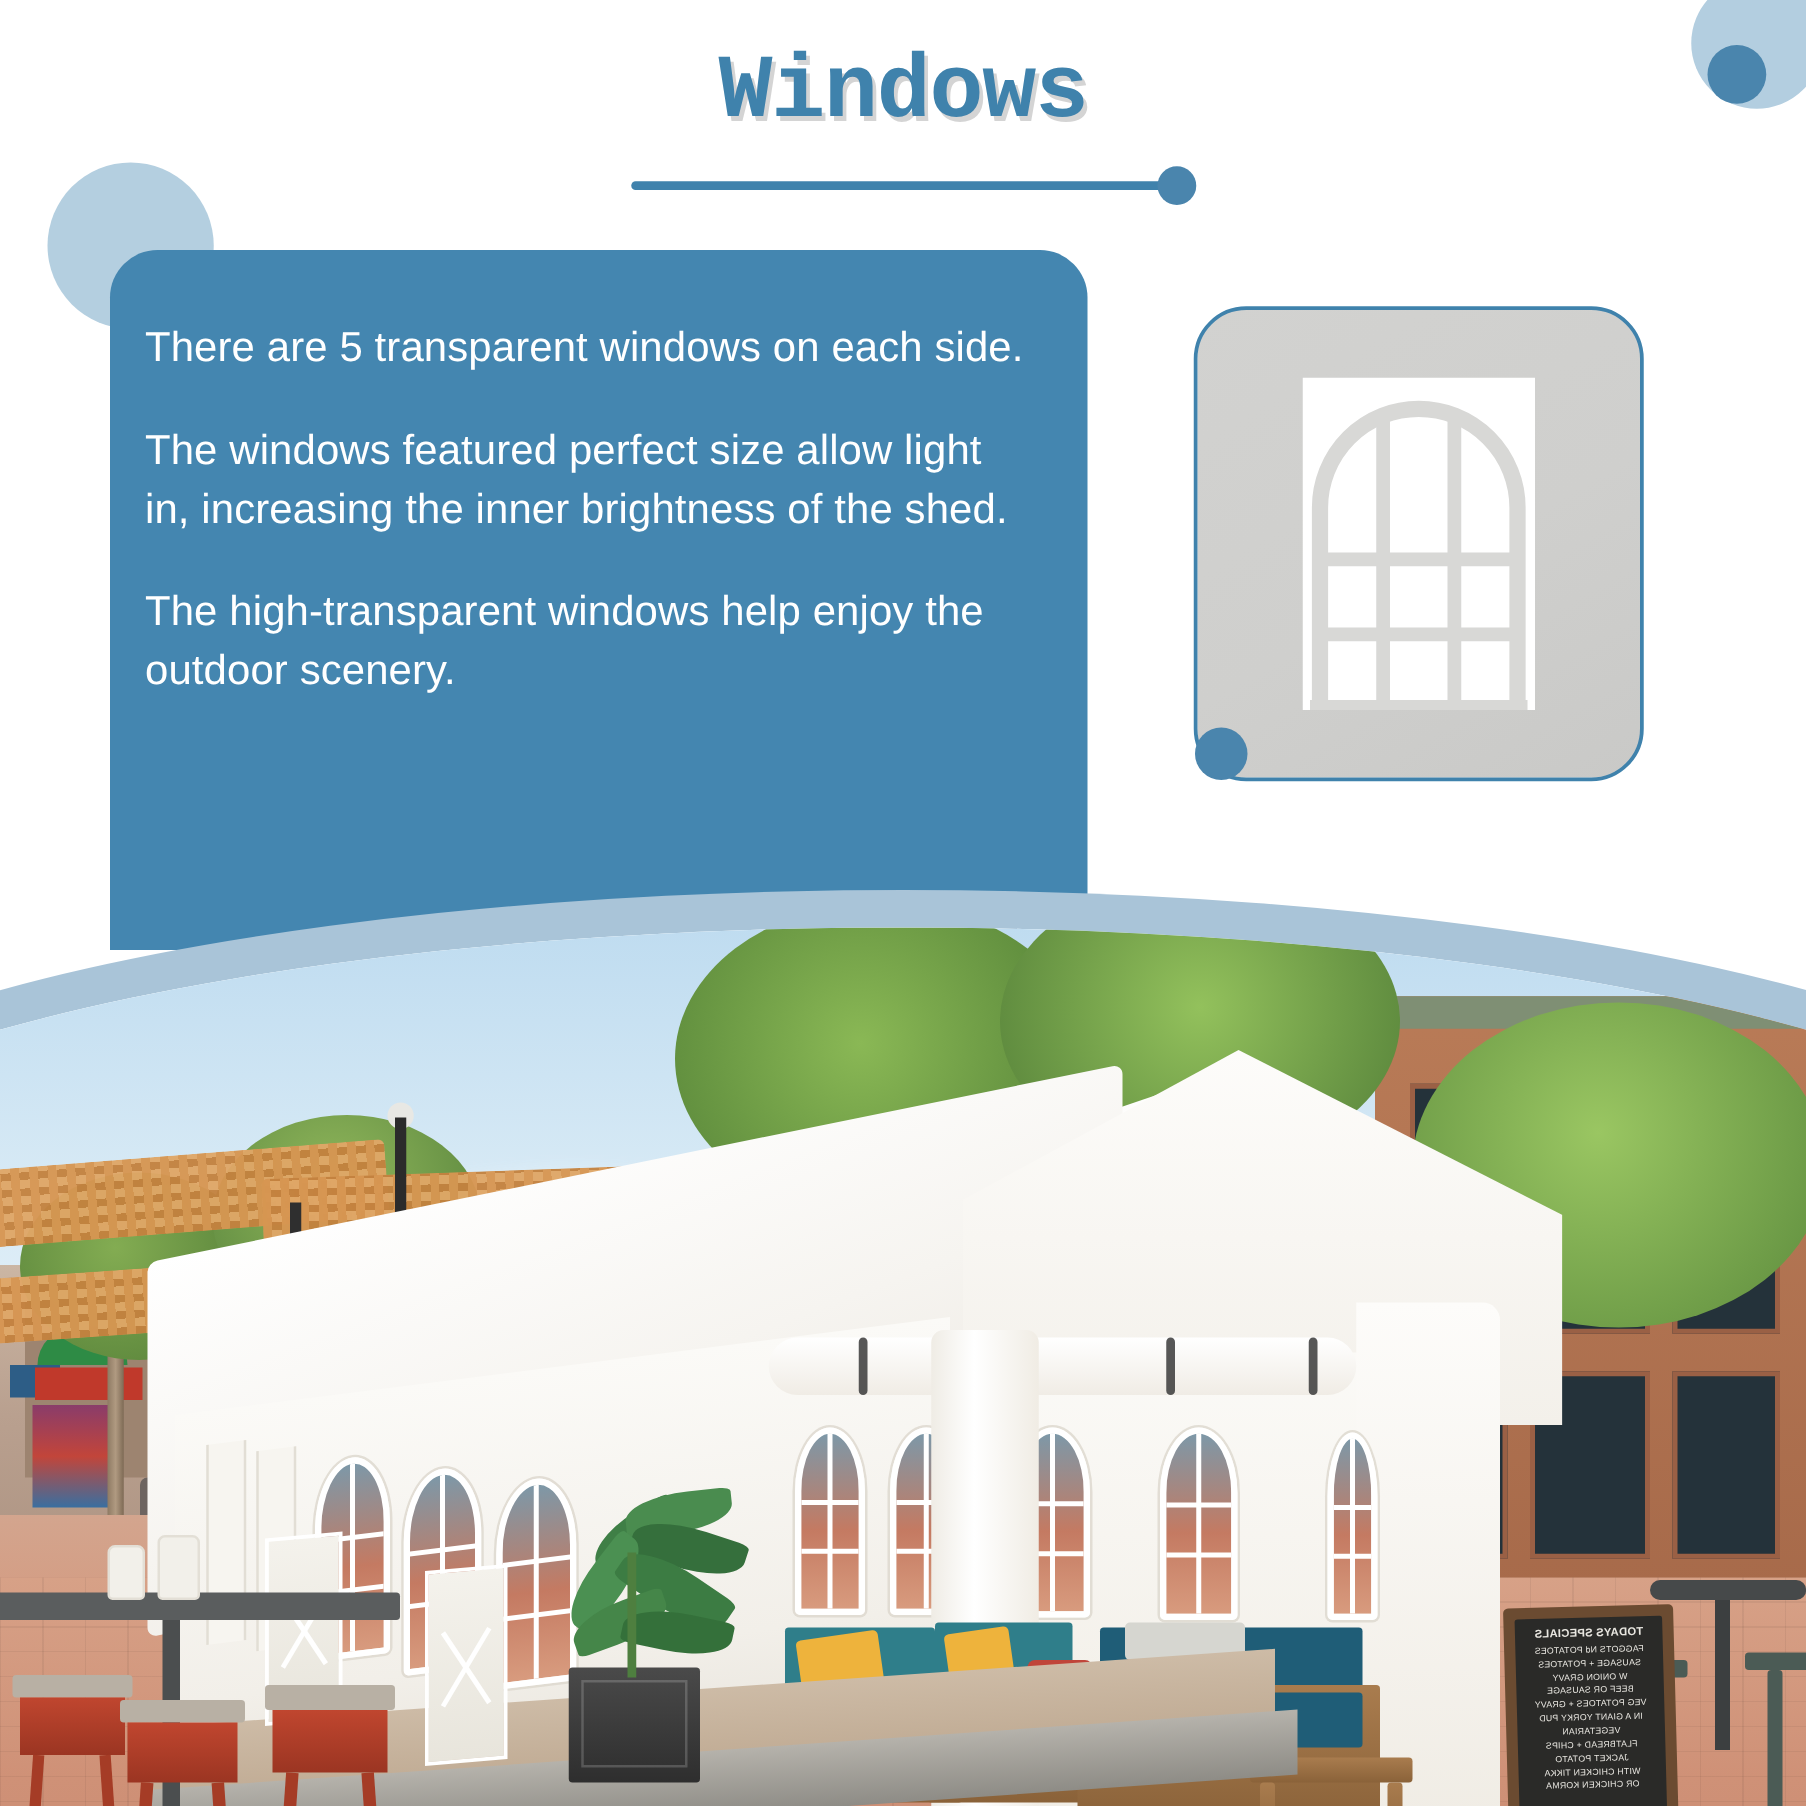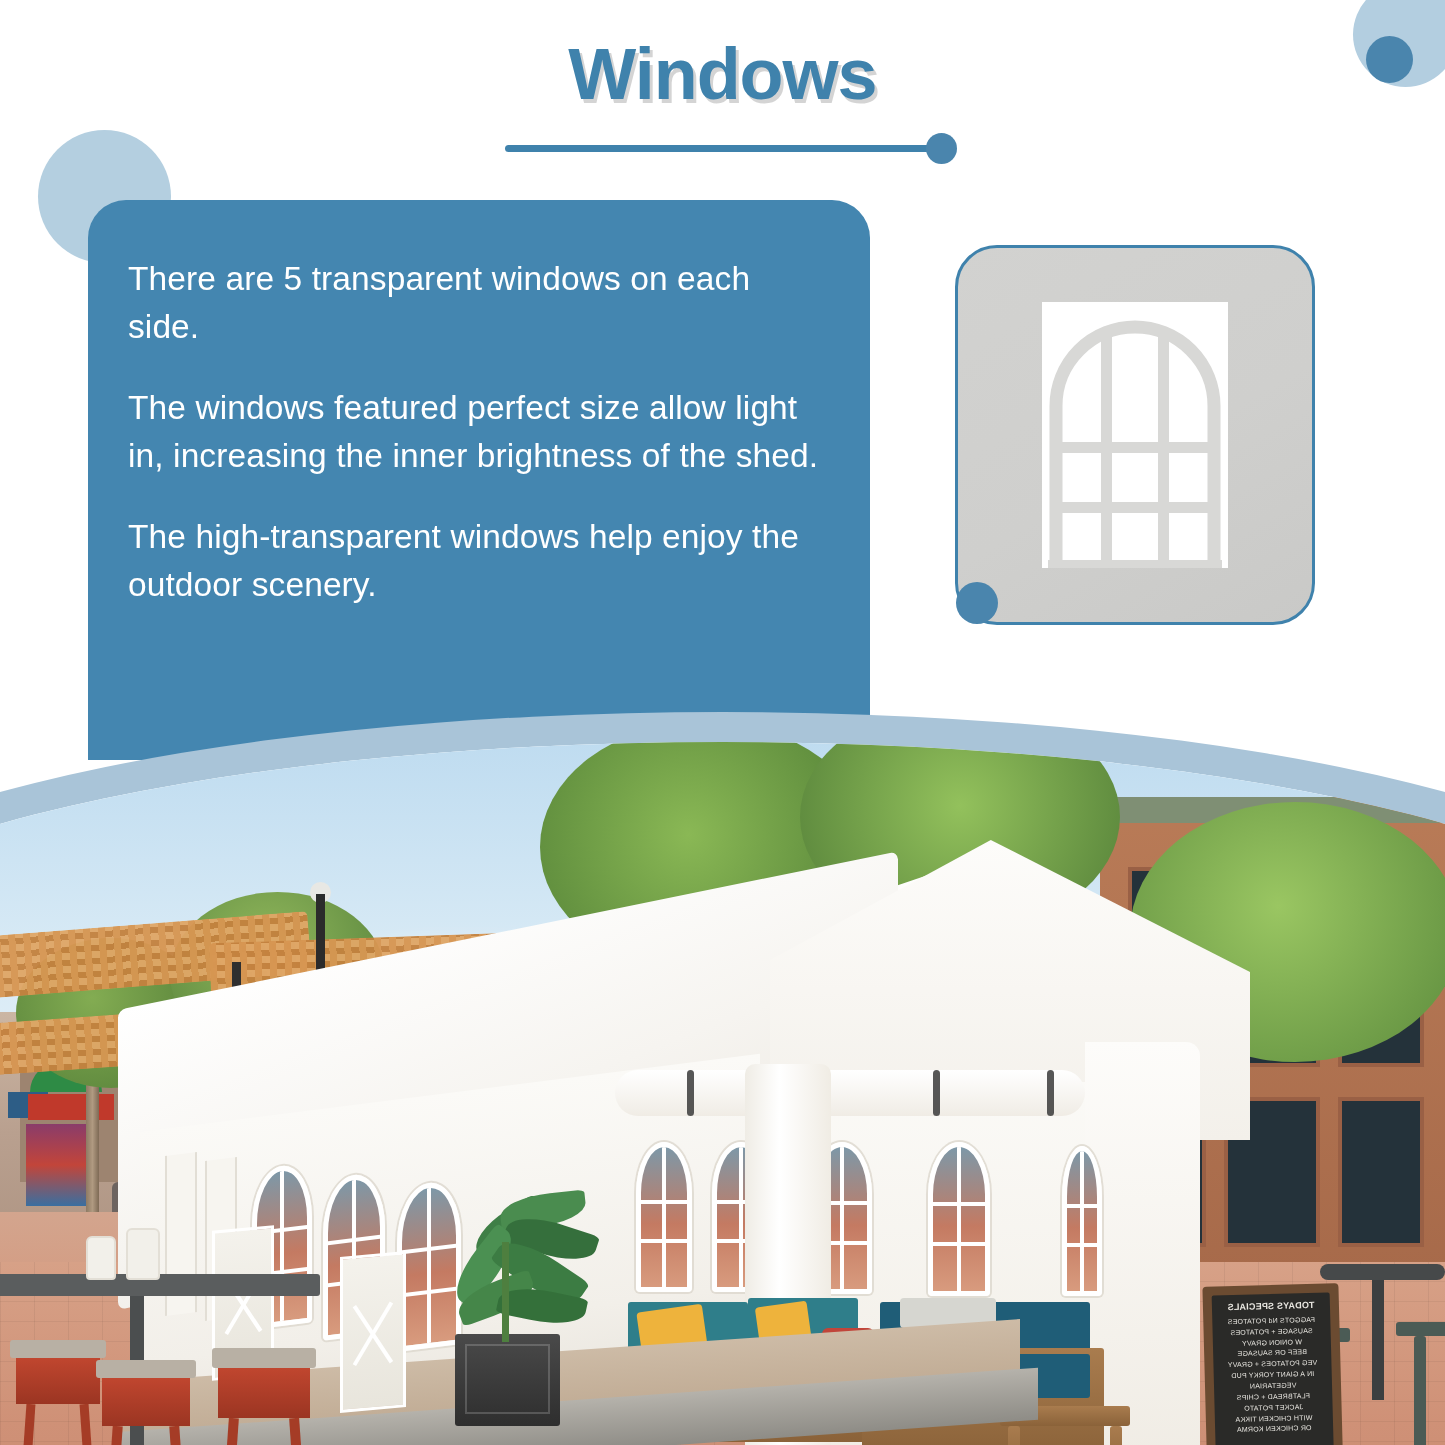--- a/index.html
+++ b/index.html
@@ -29,42 +29,42 @@
 
   
   #title-block{
     position:absolute; left:0; top:38px; width:1445px;
     text-align:center;
   }
   #page-title{
     font-size:72px; font-weight:bold; color:#3f82ac;
     letter-spacing:-1px; line-height:1;
     text-shadow: 3px 4px 0 rgba(120,120,120,0.32);
-    font-family:Liberation Sans, sans-serif;
+    font-family:Liberation Mono, monospace;
   }
   #title-rule-wrap{
     position:absolute; left:505px; top:133px;
     width:452px; height:34px;
   }
   #title-rule{
     position:absolute; left:0; top:12px;
     width:428px; height:7px; background:#3f82ac; border-radius:4px;
   }
   #title-rule-dot{
     position:absolute; right:0; top:0;
     width:31px; height:31px; border-radius:50%; background:#4a85ad;
   }
 
   
   #text-card{
     position:absolute; left:88px; top:200px;
     width:782px; height:560px;
     background:#4486b0;
     border-radius:38px 38px 0 0;
-    padding:55px 48px 0 40px;
+    padding:55px 48px 0 28px;
   }
   #text-card p{
     color:#ffffff; font-size:33.5px; line-height:1.42;
     font-weight:400; letter-spacing:.1px;
     margin-bottom:34px;
     font-family:"Liberation Sans", sans-serif;
   }
   #text-card p:last-child{ margin-bottom:0; }
 
   

